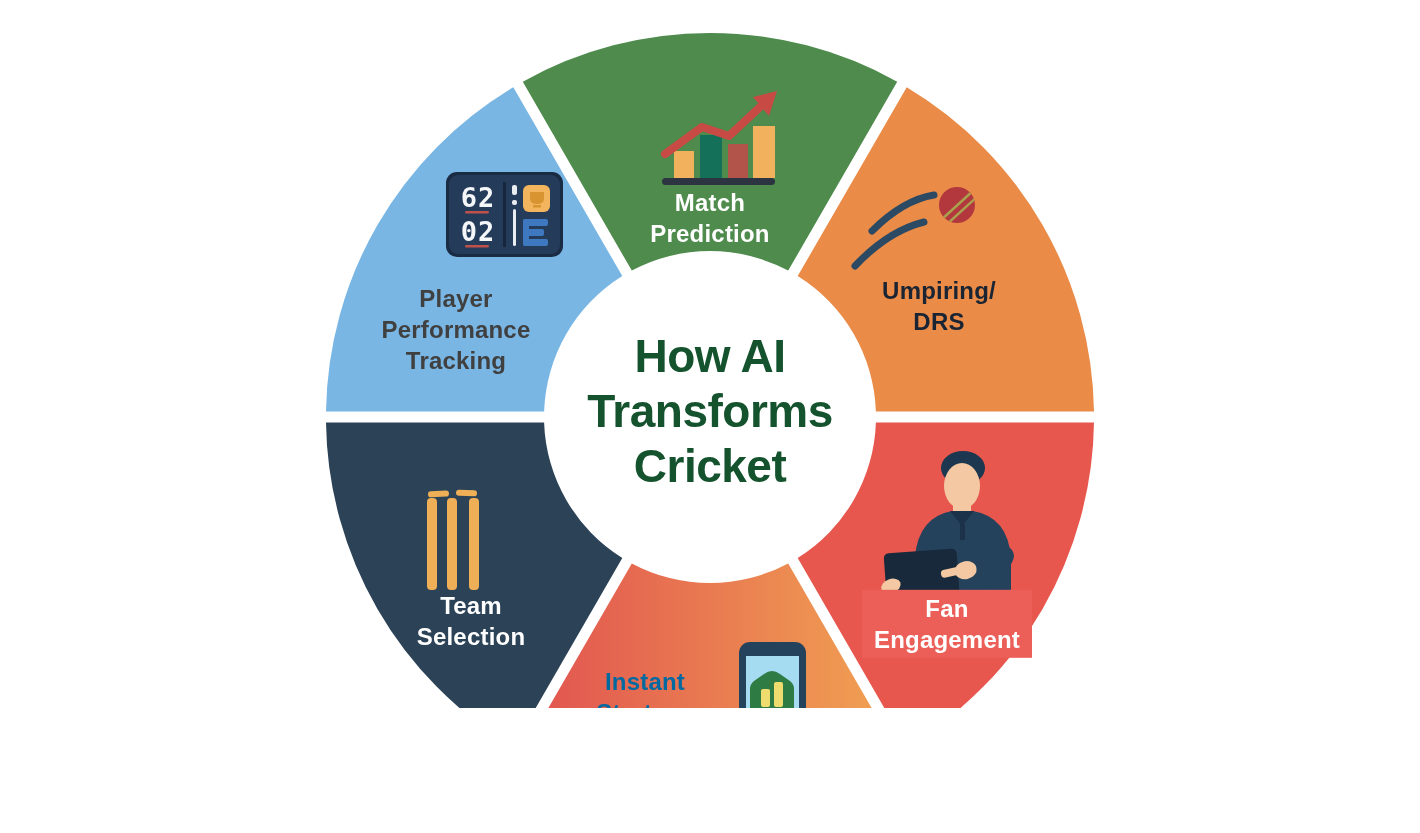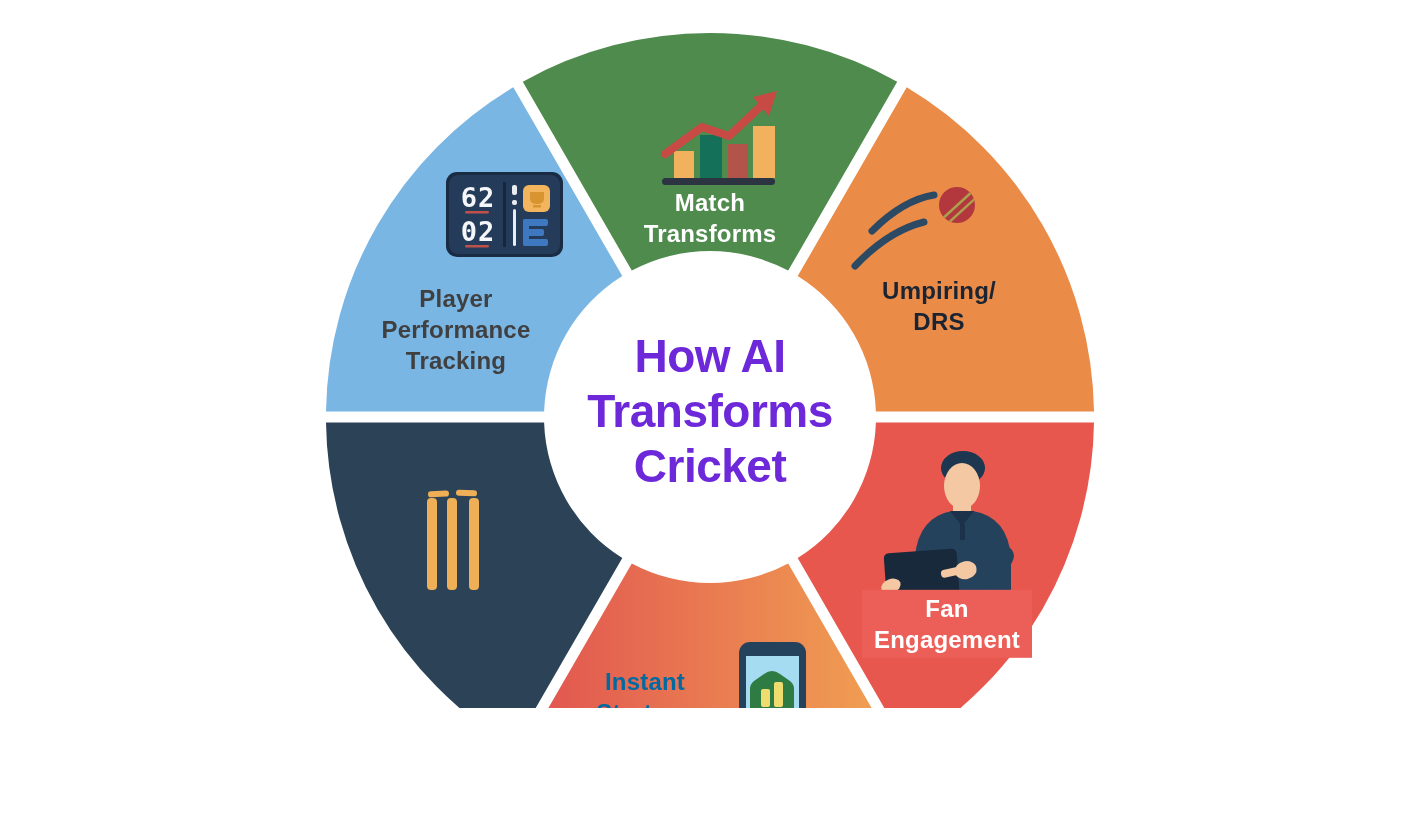--- a/index.html
+++ b/index.html
@@ -122,28 +122,30 @@
       <g fill="#3E78C0">
         <rect x="523" y="219" width="25" height="7" rx="2"></rect>
         <rect x="523" y="229" width="21" height="7" rx="2"></rect>
         <rect x="523" y="239" width="25" height="7" rx="2"></rect>
         <rect x="523" y="219" width="6" height="27" rx="2"></rect>
       </g>
     </g>
   </svg>
 
   <div class="seg-label" style="left: 710px; top: 218px; color: rgb(255, 255, 255);">Match
-Transforms</div>
+Prediction</div>
   <div class="seg-label" style="left: 939px; top: 306px; color: rgb(26, 36, 51);">Umpiring/
 DRS</div>
   <div class="seg-label fan-label" style="left: 947px; top: 624px; color: rgb(255, 255, 255); background-color: rgb(236, 95, 88);">Fan
 Engagement</div>
   <div class="seg-label" style="left: 645px; top: 713px; color: #0369a1;">Instant
 Strategy
 Correction</div>
+  <div class="seg-label" style="left: 471px; top: 621px; color: rgb(255, 255, 255);">Team
+Selection</div>
   <div class="seg-label" style="left: 456px; top: 330px; color: #404040;">Player
 Performance
 Tracking</div>
 
-  <div class="center-title" style="color: #6d28d9;">How AI
+  <div class="center-title" style="color: #14532d;">How AI
 Transforms
 Cricket</div>
 </div>
 
 </body></html>

